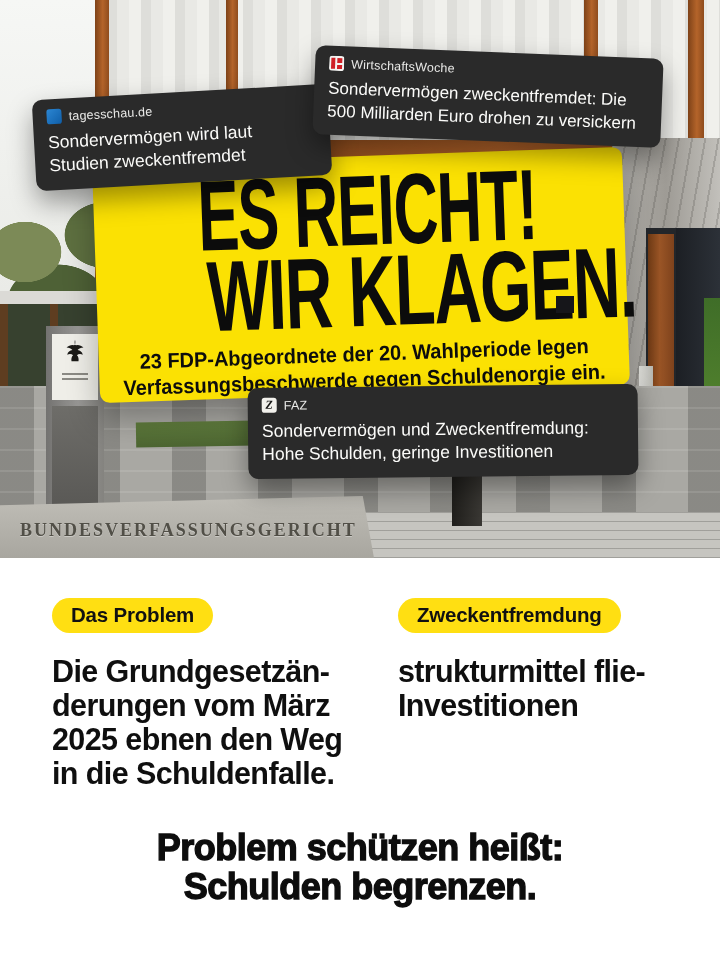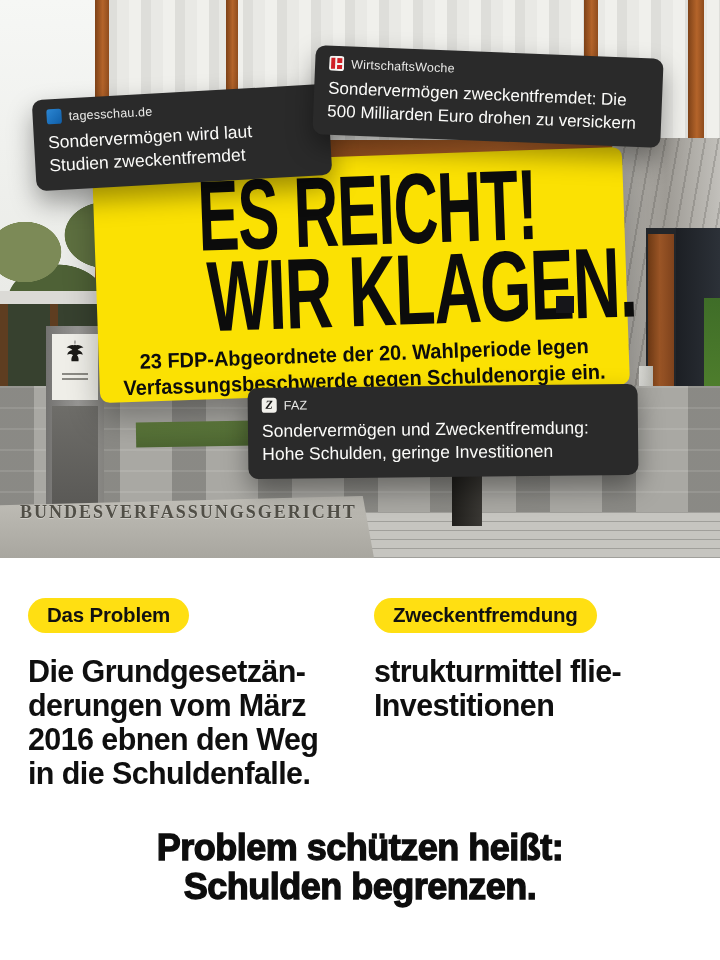--- a/index.html
+++ b/index.html
@@ -46,21 +46,21 @@
     background:repeating-linear-gradient(180deg,rgba(90,90,86,.35) 0 1px,transparent 1px 9px),#c6c5c0}
   .grass{left:136px;top:420px;width:300px;height:25px;background:linear-gradient(180deg,#617e3e,#4c6531);transform:rotate(-1deg)}
   .center-col{left:452px;top:296px;width:30px;height:230px;background:linear-gradient(90deg,#1f1e1b,#3a3834)}
   .rail-hook{left:405px;top:370px;width:50px;height:64px;border-left:3px solid #d7d7d2;border-bottom:3px solid #d7d7d2;border-radius:0 0 0 34px}
   .stele{left:46px;top:326px;width:58px;height:198px;background:linear-gradient(90deg,#737270,#989795 55%,#84837f)}
   .stele-sign{left:52px;top:334px;width:46px;height:66px;background:#efeee8;display:flex;flex-direction:column;align-items:center;padding-top:4px}
   .stele-sign svg{width:26px;height:32px}
   .stele-bar{width:26px;height:2px;background:#8b8a84;margin-top:3px}
   .stele-panel{left:52px;top:406px;width:46px;height:104px;background:linear-gradient(180deg,#6e6d69,#595855)}
   .sign-block{left:0;top:496px;width:374px;height:62px;background:linear-gradient(180deg,#c0beb7,#a8a69f);
-    clip-path:polygon(0 15%,97% 0,100% 100%,0 100%);display:flex;padding:6px 0 0 20px}
+    clip-path:polygon(0 15%,97% 0,100% 100%,0 100%);display:flex;align-items:center;padding:6px 0 0 20px}
   .sign-text{font-family:"Liberation Serif",serif;font-size:18px;letter-spacing:2px;color:#514f47;font-weight:700;
     text-shadow:0 1px 0 rgba(255,255,255,.35);white-space:nowrap}
   .banner-notch{left:556px;top:296px;width:18px;height:17px;background:#16161a;z-index:27}
 
   
   .card{position:absolute;background:#2a2a2a;border-radius:10px;padding:10px 14px 12px;
     box-shadow:0 12px 26px rgba(0,0,0,.38);color:#f7f7f5;z-index:30}
   .card-src{display:flex;align-items:center;gap:7px}
   .favicon{width:15px;height:15px;border-radius:3px;flex:0 0 auto}
   .fav-tag{background:linear-gradient(135deg,#2b86d3,#0f5ea8)}
@@ -81,21 +81,21 @@
     transform:rotate(-2deg);z-index:25;box-shadow:0 16px 32px rgba(0,0,0,.30);text-align:center;padding-top:14px}
   .sqz{display:inline-block;white-space:nowrap;transform-origin:center}
   .h1line{font-size:100px;line-height:81px;font-weight:700;color:#0c0c0c;letter-spacing:-2px}
   .sq1{transform:scaleX(.62)}
   .sq2{transform:scaleX(.66)}
   .banner-sub{font-size:21px;line-height:26px;font-weight:700;color:#0d0d0d}
   .banner-sub.first{margin-top:9px}
   .sq3{transform:scaleX(.95)}
 
   
-  .cols{position:absolute;left:28px;top:598px;width:634px;display:flex;gap:18px}
+  .cols{position:absolute;left:52px;top:598px;width:634px;display:flex;gap:18px}
   .col-l{width:330px}
   .col-r{width:290px}
   .pill{display:inline-block;background:#ffdf12;border-radius:18px;padding:5px 19px 6px;
     font-size:20.5px;font-weight:700;color:#111;letter-spacing:-.2px}
   .para{margin-top:21px;font-size:30.5px;line-height:34px;font-weight:700;color:#0f0f0f;letter-spacing:-.6px}
   .para .line{display:block;white-space:nowrap}
   .stat{-webkit-text-stroke:1.7px #0f0f0f;letter-spacing:.4px;padding-right:2px}
   .footer{position:absolute;left:0;top:828px;width:720px;text-align:center;font-size:36px;line-height:39px;
     font-weight:700;color:#0d0d0d;-webkit-text-stroke:1.3px #0d0d0d;letter-spacing:-.5px}
   .footer .line{display:block;white-space:nowrap}
@@ -175,21 +175,21 @@
     </div>
     <div class="card-headline">Sondervermögen und Zweckentfremdung: Hohe Schulden, geringe Investitionen</div>
   </div>
 
   <div class="cols">
     <div class="col-l">
       <span class="pill">Das Problem</span>
       <div class="para">
         <span class="line">Die Grundgesetzän-</span>
         <span class="line">derungen vom März</span>
-        <span class="line">2016 ebnen den Weg</span>
+        <span class="line">2025 ebnen den Weg</span>
         <span class="line">in die Schuldenfalle.</span>
       </div>
     </div>
     <div class="col-r">
       <span class="pill">Zweckentfremdung</span>
       <div class="para">
         <span class="line">strukturmittel flie-</span>
         <span class="line">Investitionen</span>
       </div>
     </div>

